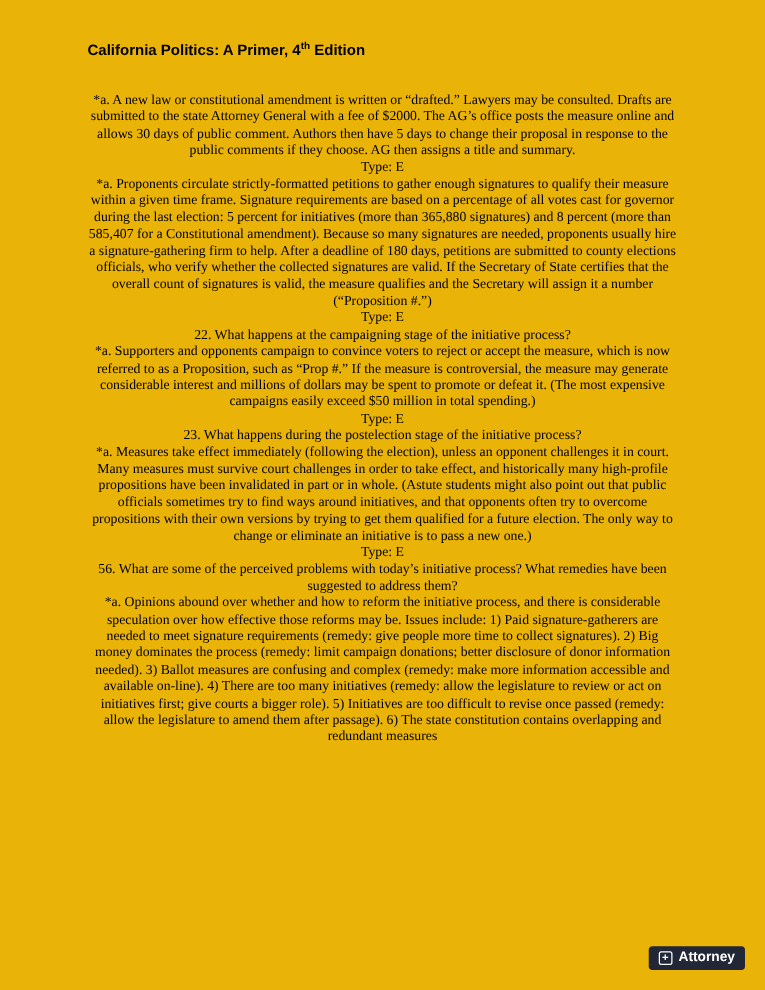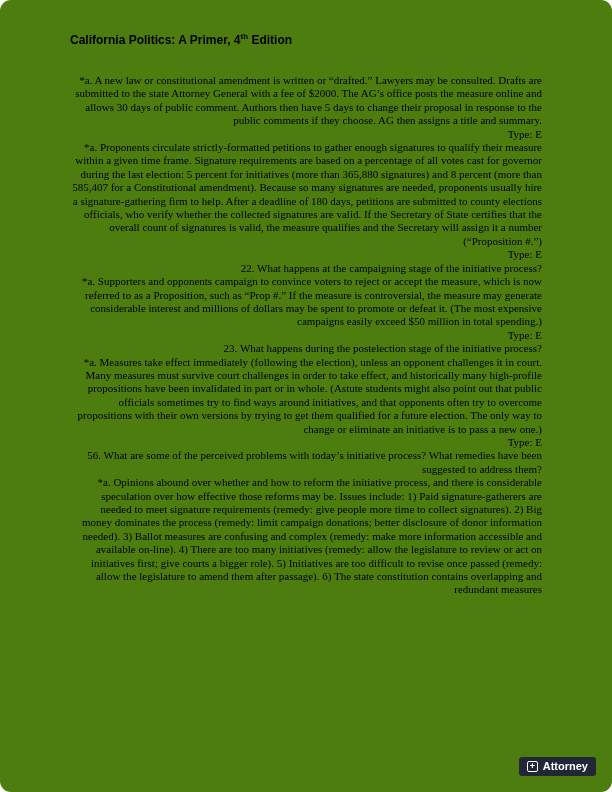--- a/index.html
+++ b/index.html
@@ -1,42 +1,41 @@
 <!DOCTYPE html>
 <html><head>
 <meta charset="utf-8">
 <style>
   html, body { margin: 0; padding: 0; background: #ffffff; }
   .page {
     position: relative;
     width: 612px;
     height: 792px;
-    background: #4d7c0f;
+    background: #eab308;
     font-family: "Liberation Serif", serif;
     font-size: 11px;
     line-height: 13.4px;
     color: #000000;
     box-sizing: border-box;
     padding: 33px 70px 0 70px;
     overflow: hidden;
-    border-radius: 11px;
   }
   .doc-header {
     font-family: "Liberation Sans", sans-serif;
     font-weight: bold;
     font-size: 12px;
     line-height: 14px;
     color: #000000;
   }
   .doc-header sup {
     font-size: 8px;
     line-height: 0;
     vertical-align: super;
   }
-  .para { margin: 0; text-align: right; }
+  .para { margin: 0; text-align: center; }
   .intro { margin-top: 27px; }
   .qa { }
   .badge {
     position: absolute;
     right: 16px;
     bottom: 16px;
     height: 19px;
     background: #212736;
     color: #ffffff;
     border-radius: 3px;

